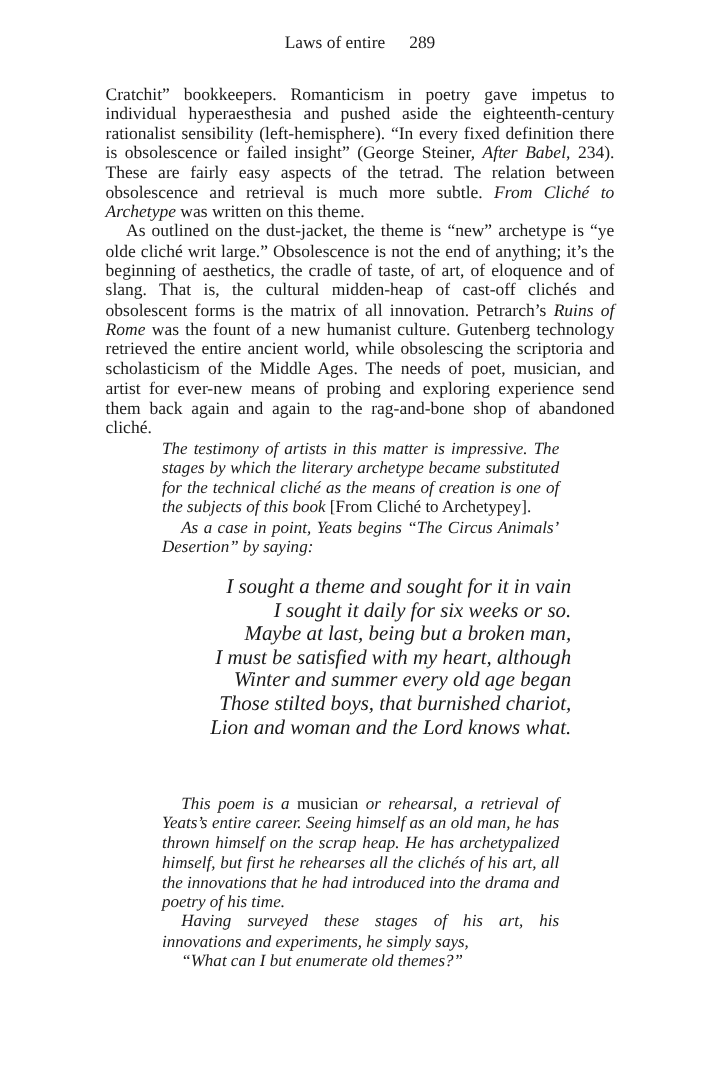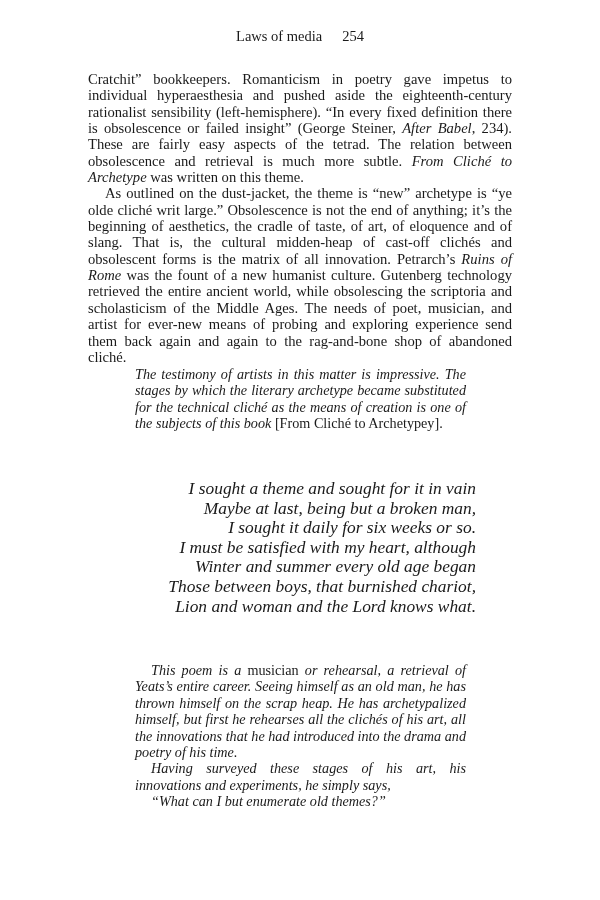--- a/index.html
+++ b/index.html
@@ -60,38 +60,39 @@
       line-height: 19.6px;
       font-style: italic;
       text-align: right;
     }
     .poem .line { display: block; white-space: nowrap; }
     em, i { }
   </style>
 </head>
 <body>
 
-<div class="running-head"><span>Laws of media</span><span class="sep"></span><span>254</span></div>
+<div class="running-head"><span>Laws of entire</span><span class="sep"></span><span>289</span></div>
 
 <div class="body-text">
   <p><span>Cratchit” bookkeepers. Romanticism in poetry gave impetus to individual hyperaesthesia and pushed aside the eighteenth-century rationalist sensibility (left-hemisphere). “In every fixed definition there is obsolescence or failed insight” (George Steiner, </span><em>After Babel</em><span>, 234). These are fairly easy aspects of the tetrad. The relation between obsolescence and retrieval is much more subtle. </span><em>From Cliché to Archetype</em><span> was written on this theme.</span></p>
   <p class="indent"><span>As outlined on the dust-jacket, the theme is “new” archetype is “ye olde cliché writ large.” Obsolescence is not the end of anything; it’s the beginning of aesthetics, the cradle of taste, of art, of eloquence and of slang. That is, the cultural midden-heap of cast-off clichés and obsolescent forms is the matrix of all innovation. Petrarch’s </span><em>Ruins of Rome</em><span> was the fount of a new humanist culture. Gutenberg technology retrieved the entire ancient world, while obsolescing the scriptoria and scholasticism of the Middle Ages. The needs of poet, musician, and artist for ever-new means of probing and exploring experience send them back again and again to the rag-and-bone shop of abandoned cliché.</span></p>
 </div>
 
 <div class="block block-1">
   <p><span>The testimony of artists in this matter is impressive. The stages by which the literary archetype became substituted for the technical cliché as the means of creation is one of the subjects of this book</span><span class="roman"> [From Cliché to Archetypey].</span></p>
+  <p class="indent">As a case in point, Yeats begins “The Circus Animals’ Desertion” by saying:</p>
 </div>
 
 <div class="poem">
   <span class="line">I sought a theme and sought for it in vain</span>
+  <span class="line">I sought it daily for six weeks or so.</span>
   <span class="line">Maybe at last, being but a broken man,</span>
-  <span class="line">I sought it daily for six weeks or so.</span>
   <span class="line">I must be satisfied with my heart, although</span>
   <span class="line">Winter and summer every old age began</span>
-  <span class="line">Those between boys, that burnished chariot,</span>
+  <span class="line">Those stilted boys, that burnished chariot,</span>
   <span class="line">Lion and woman and the Lord knows what.</span>
 </div>
 
 <div class="block block-2">
   <p class="indent"><span>This poem is a </span><span class="roman">musician</span><span> or rehearsal, a retrieval of Yeats’s entire career. Seeing himself as an old man, he has thrown himself on the scrap heap. He has archetypalized himself, but first he rehearses all the clichés of his art, all the innovations that he had introduced into the drama and poetry of his time.</span></p>
   <p class="indent">Having surveyed these stages of his art, his innovations and experiments, he simply says,</p>
   <p class="indent">“What can I but enumerate old themes?”</p>
 </div>
 
 </body></html>

